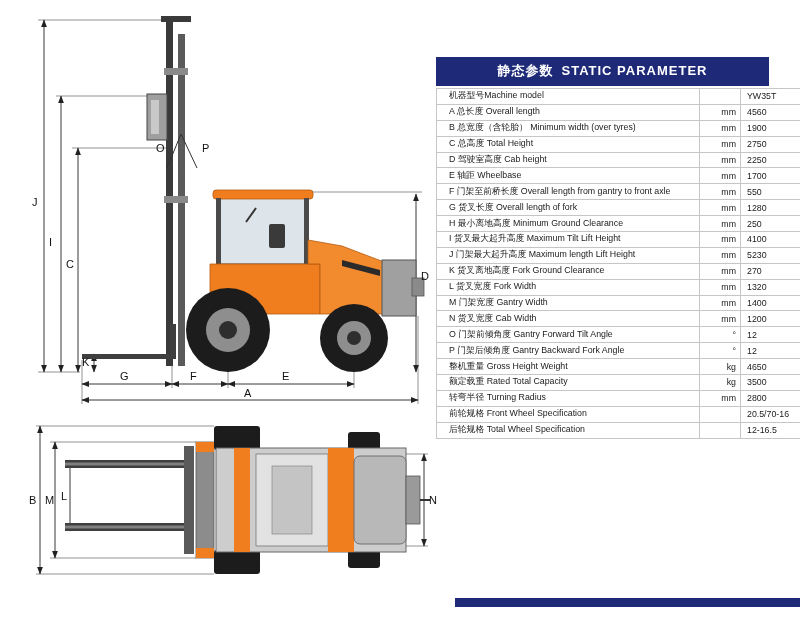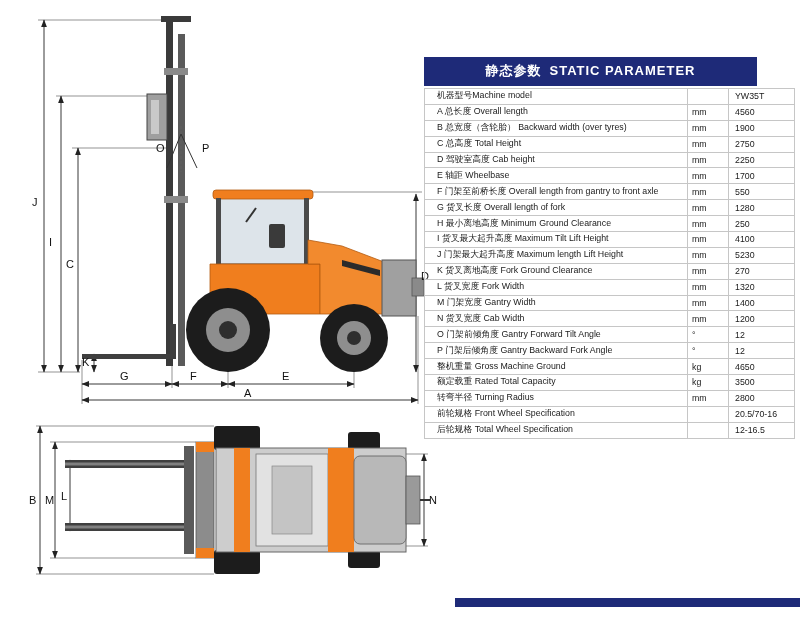--- a/index.html
+++ b/index.html
@@ -7,36 +7,36 @@
     position:relative; width:800px; height:627px; background:#ffffff;
     overflow:hidden; font-family:"Liberation Sans", sans-serif;
   }
   
   .drawing { position:absolute; }
   #side-view { left:20px; top:8px; width:420px; height:400px; }
   #top-view  { left:20px; top:412px; width:420px; height:180px; }
   svg text { font-family:"Liberation Sans", sans-serif; }
 
   
-  #spec { position:absolute; left:424px; top:57px; width:333px; }
+  #spec { position:absolute; left:436px; top:57px; width:333px; }
   .spec-title {
     background:#1E2A78; color:#ffffff; text-align:center;
     font-size:13px; font-weight:bold; letter-spacing:1px;
     padding:5px 0 6px 0;
   }
   .spec-title .en { margin-left:8px; letter-spacing:1px; }
   #spec table {
     border-collapse:collapse; table-layout:fixed; width:333px; margin-top:2px;
   }
   #spec td {
     border:1px solid #c6c6c6; font-size:8.8px; color:#1a1a1a;
     height:14.9px; padding:0 4px; white-space:nowrap; overflow:hidden;
   }
   #spec td.col-label { width:246px; text-align:left;padding-left:12px; }
-  #spec td.col-unit  { width:32px;  text-align:left; }
+  #spec td.col-unit  { width:32px;  text-align:right; }
   #spec td.col-value { width:55px;  text-align:left; padding-left:6px; }
 
   
   #footer-bar {
     position:absolute; left:455px; top:598px; width:345px; height:9px;
     background:#1E2A78;
   }
 </style>
 </head>
 <body>
@@ -195,21 +195,21 @@
             <td class="col-label">机器型号Machine model</td>
             <td class="col-unit"></td>
             <td class="col-value">YW35T</td>
           </tr>
           <tr>
             <td class="col-label">A 总长度 Overall length</td>
             <td class="col-unit">mm</td>
             <td class="col-value">4560</td>
           </tr>
           <tr>
-            <td class="col-label">B 总宽度（含轮胎） Backward width (over tyres)</td>
+            <td class="col-label">B 总宽度（含轮胎） Minimum width (over tyres)</td>
             <td class="col-unit">mm</td>
             <td class="col-value">1900</td>
           </tr>
           <tr>
             <td class="col-label">C 总高度 Total Height</td>
             <td class="col-unit">mm</td>
             <td class="col-value">2750</td>
           </tr>
           <tr>
             <td class="col-label">D 驾驶室高度 Cab height</td>
@@ -270,21 +270,21 @@
             <td class="col-label">O 门架前倾角度 Gantry Forward Tilt Angle</td>
             <td class="col-unit">°</td>
             <td class="col-value">12</td>
           </tr>
           <tr>
             <td class="col-label">P 门架后倾角度 Gantry Backward Fork Angle</td>
             <td class="col-unit">°</td>
             <td class="col-value">12</td>
           </tr>
           <tr>
-            <td class="col-label">整机重量 Gross Machine Ground</td>
+            <td class="col-label">整机重量 Gross Height Weight</td>
             <td class="col-unit">kg</td>
             <td class="col-value">4650</td>
           </tr>
           <tr>
             <td class="col-label">额定载重 Rated Total Capacity</td>
             <td class="col-unit">kg</td>
             <td class="col-value">3500</td>
           </tr>
           <tr>
             <td class="col-label">转弯半径 Turning Radius</td>

